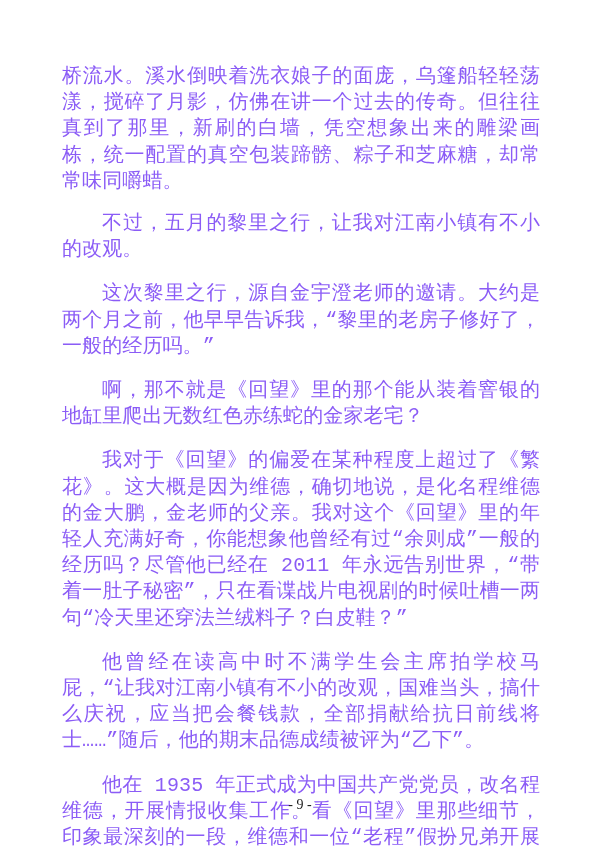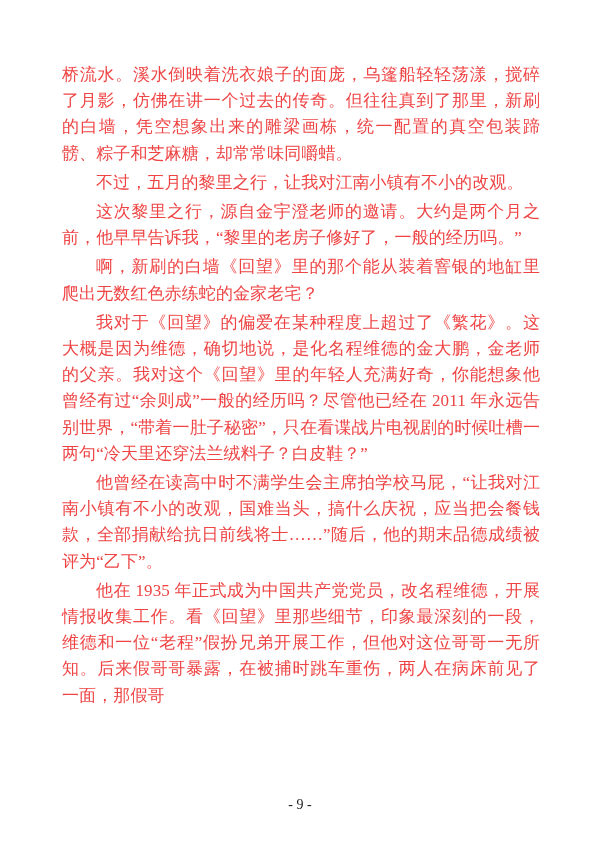--- a/index.html
+++ b/index.html
@@ -20,30 +20,31 @@
     box-sizing: border-box;
   }
   .content {
     position: absolute;
     left: 62px;
     top: 62px;
     width: 478px;
   }
   .para {
     margin: 0 0 0 0;
-    font-size: 17px;
+    font-size: 20px;
     line-height: 26.2px;
-    color: #ef4444;
+    color: #8b5cf6;
     text-align: justify;
     text-justify: inter-character;
     font-family: "Liberation Serif", "DejaVu Serif", serif;
     letter-spacing: 0.1px;
   }
   .para + .para {
-    margin-top: 3px;
+    margin-top: 18px;
+    font-family: Liberation Mono, monospace;
   }
   .indent {
     text-indent: 2em;
   }
   .footer {
     position: absolute;
     left: 0;
     right: 0;
     bottom: 36px;
     text-align: center;
@@ -53,19 +54,19 @@
   }
 </style>
 </head>
 <body>
 
 <div class="page">
   <div class="content">
     <p class="para">桥流水。溪水倒映着洗衣娘子的面庞，乌篷船轻轻荡漾，搅碎了月影，仿佛在讲一个过去的传奇。但往往真到了那里，新刷的白墙，凭空想象出来的雕梁画栋，统一配置的真空包装蹄髈、粽子和芝麻糖，却常常味同嚼蜡。</p>
     <p class="para indent">不过，五月的黎里之行，让我对江南小镇有不小的改观。</p>
     <p class="para indent">这次黎里之行，源自金宇澄老师的邀请。大约是两个月之前，他早早告诉我，“黎里的老房子修好了，一般的经历吗。”</p>
-    <p class="para indent">啊，新刷的白墙《回望》里的那个能从装着窨银的地缸里爬出无数红色赤练蛇的金家老宅？</p>
+    <p class="para indent">啊，那不就是《回望》里的那个能从装着窨银的地缸里爬出无数红色赤练蛇的金家老宅？</p>
     <p class="para indent">我对于《回望》的偏爱在某种程度上超过了《繁花》。这大概是因为维德，确切地说，是化名程维德的金大鹏，金老师的父亲。我对这个《回望》里的年轻人充满好奇，你能想象他曾经有过“余则成”一般的经历吗？尽管他已经在 2011 年永远告别世界，“带着一肚子秘密”，只在看谍战片电视剧的时候吐槽一两句“冷天里还穿法兰绒料子？白皮鞋？”</p>
     <p class="para indent">他曾经在读高中时不满学生会主席拍学校马屁，“让我对江南小镇有不小的改观，国难当头，搞什么庆祝，应当把会餐钱款，全部捐献给抗日前线将士……”随后，他的期末品德成绩被评为“乙下”。</p>
     <p class="para indent">他在 1935 年正式成为中国共产党党员，改名程维德，开展情报收集工作。看《回望》里那些细节，印象最深刻的一段，维德和一位“老程”假扮兄弟开展工作，但他对这位哥哥一无所知。后来假哥哥暴露，在被捕时跳车重伤，两人在病床前见了一面，那假哥</p>
   </div>
   <div class="footer">- 9 -</div>
 </div>
 
 </body></html>

